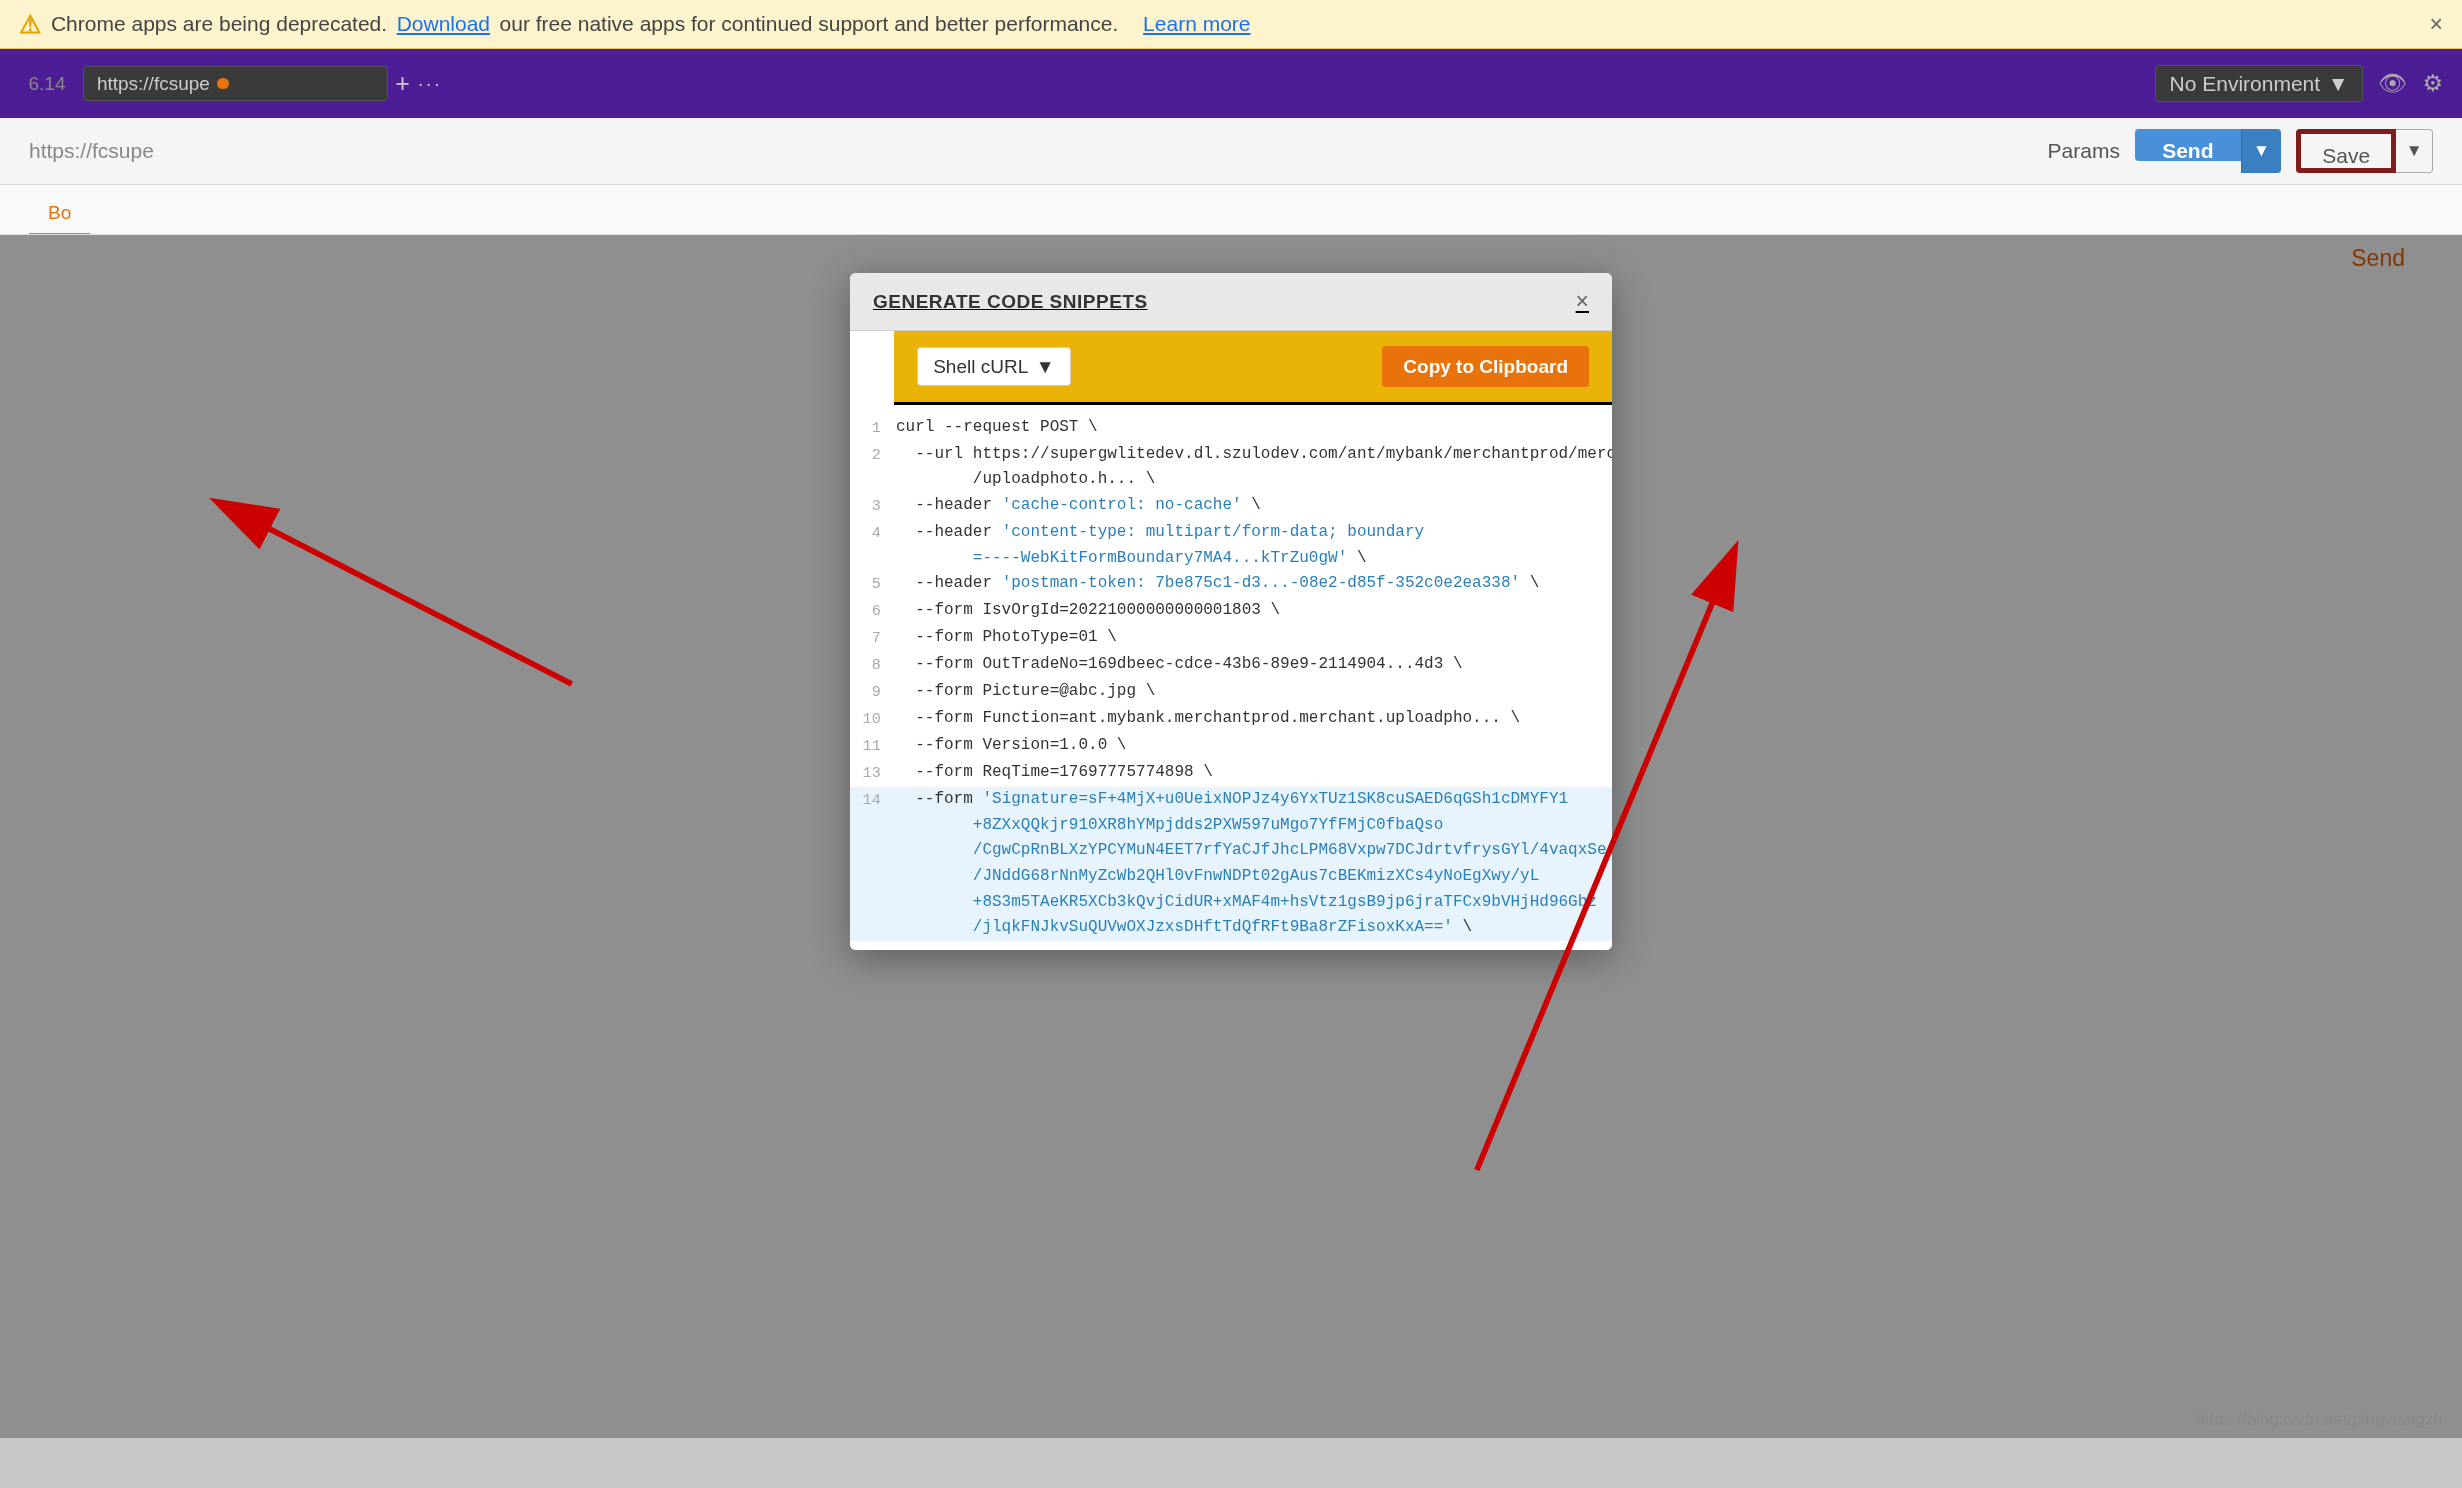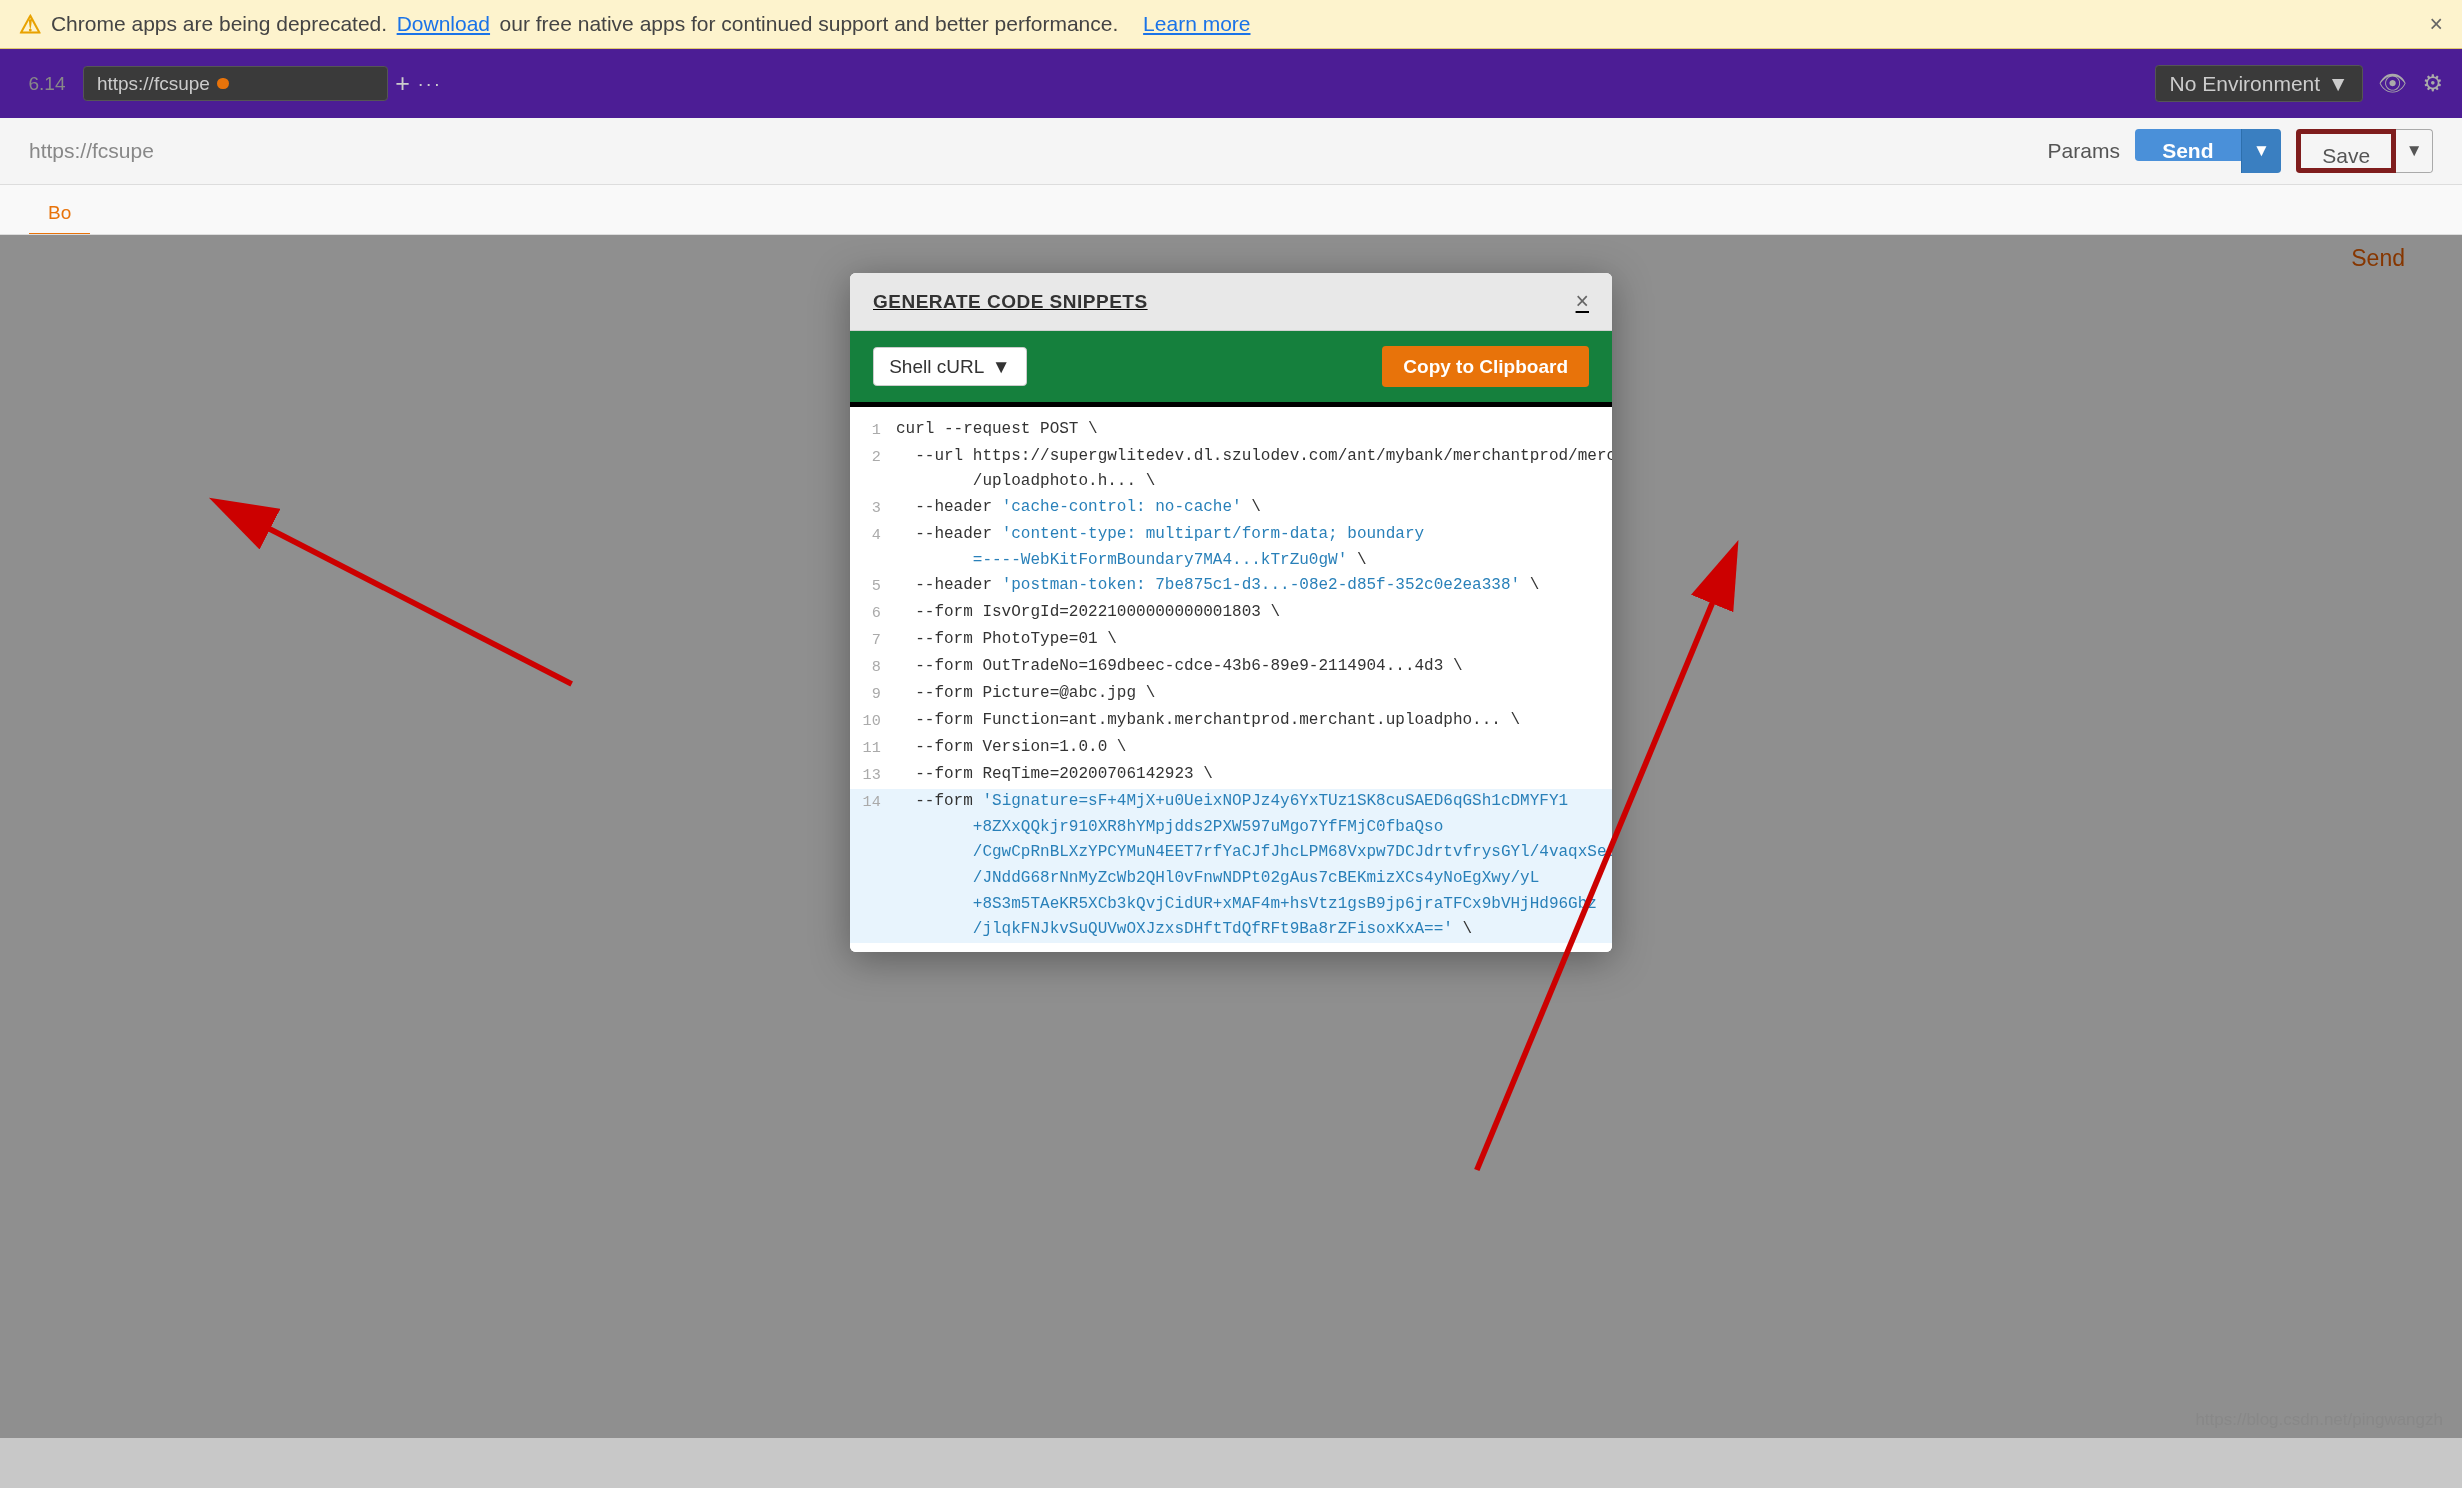--- a/index.html
+++ b/index.html
@@ -216,22 +216,23 @@
       font-size: 23px;
       color: #666;
       cursor: pointer;
       line-height: 1;
     }
     .modal-toolbar {
       padding: 15.2px 23px;
       display: flex;
       align-items: center;
       justify-content: space-between;
-      background: #15803d;
-      border-bottom: 5px solid #000000;
+      background: #eab308;
+      border-bottom: 3px solid #000000;
+      margin-left: 44px;
     }
     .lang-selector {
       background: #fff;
       border: 1px solid #ccc;
       border-radius: 3.8px;
       padding: 7.6px 15.2px;
       font-size: 19px;
       color: #333;
       cursor: pointer;
       display: flex;
@@ -493,21 +494,21 @@
           </div>
 
           <div class="code-line">
             <span class="line-num">11</span>
             <span class="line-content c-default">  --form Version=1.0.0 \</span>
           </div>
 
 
           <div class="code-line">
             <span class="line-num">13</span>
-            <span class="line-content c-default">  --form ReqTime=20200706142923 \</span>
+            <span class="line-content c-default">  --form ReqTime=17697775774898 \</span>
           </div>
 
           <div class="code-line highlighted">
             <span class="line-num">14</span>
             <span class="line-content c-default">  --form <span class="c-string">'Signature=sF+4MjX+u0UeixNOPJz4y6YxTUz1SK8cuSAED6qGSh1cDMYFY1
         +8ZXxQQkjr910XR8hYMpjdds2PXW597uMgo7YfFMjC0fbaQso
         /CgwCpRnBLXzYPCYMuN4EET7rfYaCJfJhcLPM68Vxpw7DCJdrtvfrysGYl/4vaqxSeJE+yx7b
         /JNddG68rNnMyZcWb2QHl0vFnwNDPt02gAus7cBEKmizXCs4yNoEgXwy/yL
         +8S3m5TAeKR5XCb3kQvjCidUR+xMAF4m+hsVtz1gsB9jp6jraTFCx9bVHjHd96Gbz
         /jlqkFNJkvSuQUVwOXJzxsDHftTdQfRFt9Ba8rZFisoxKxA=='</span> \</span>

